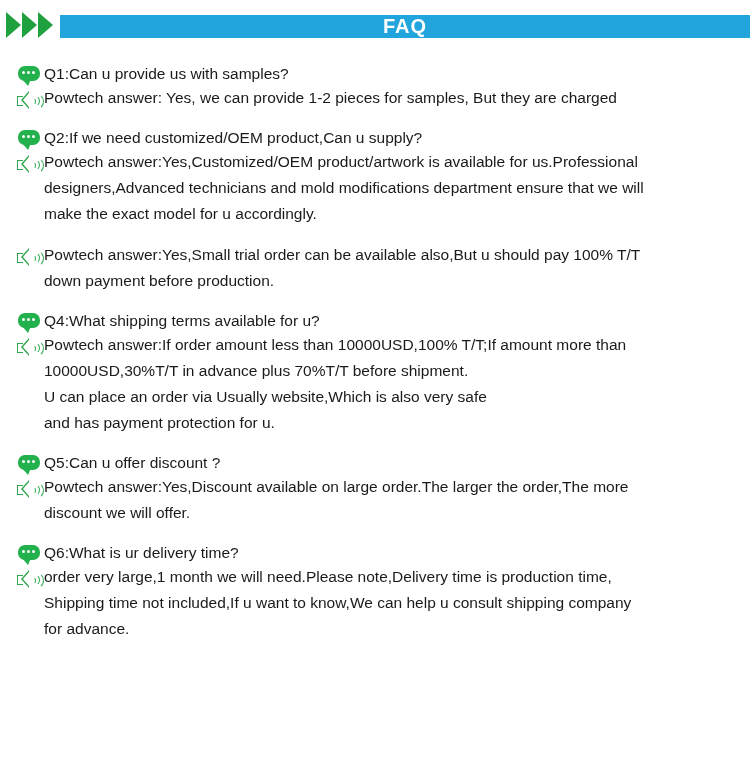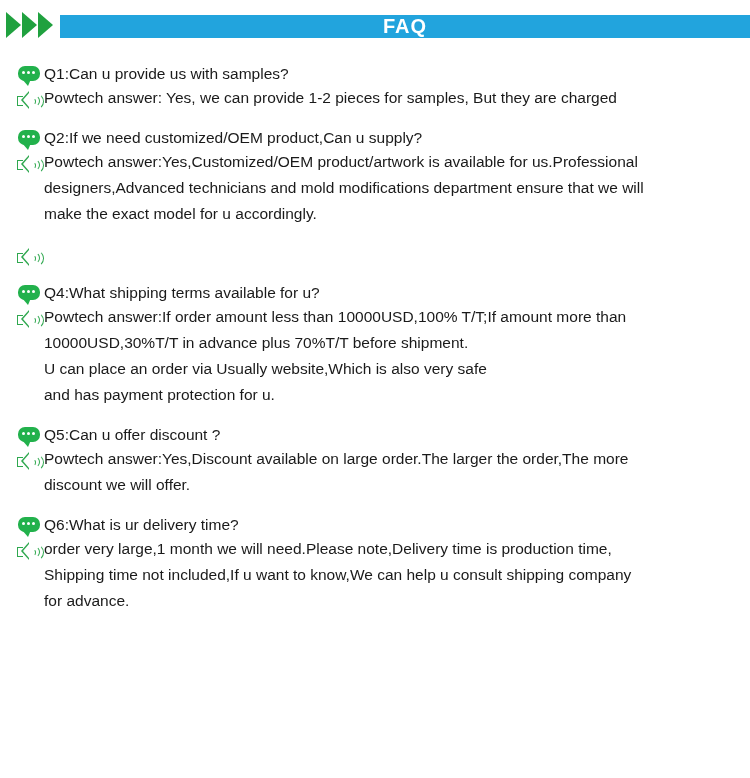--- a/index.html
+++ b/index.html
@@ -257,20 +257,24 @@
           <div class="icon-cell">
             <span class="speaker">
               <span class="body"></span>
               <span class="cone"></span>
               <span class="cone-in"></span>
               <span class="wave w1"></span>
               <span class="wave w2"></span>
               <span class="wave w3"></span>
             </span>
           </div>
+          <div class="a-text">
+            <span class="line">Powtech answer:Yes,Small trial order can be available also,But u should pay 100% T/T</span>
+            <span class="line">down payment before production.</span>
+          </div>
         </div>
       </div>
       <div class="faq-item">
         <div class="row">
           <div class="icon-cell">
             <span class="bubble">
               <span class="dots">
                 <i></i>
                 <i></i>
                 <i></i>

